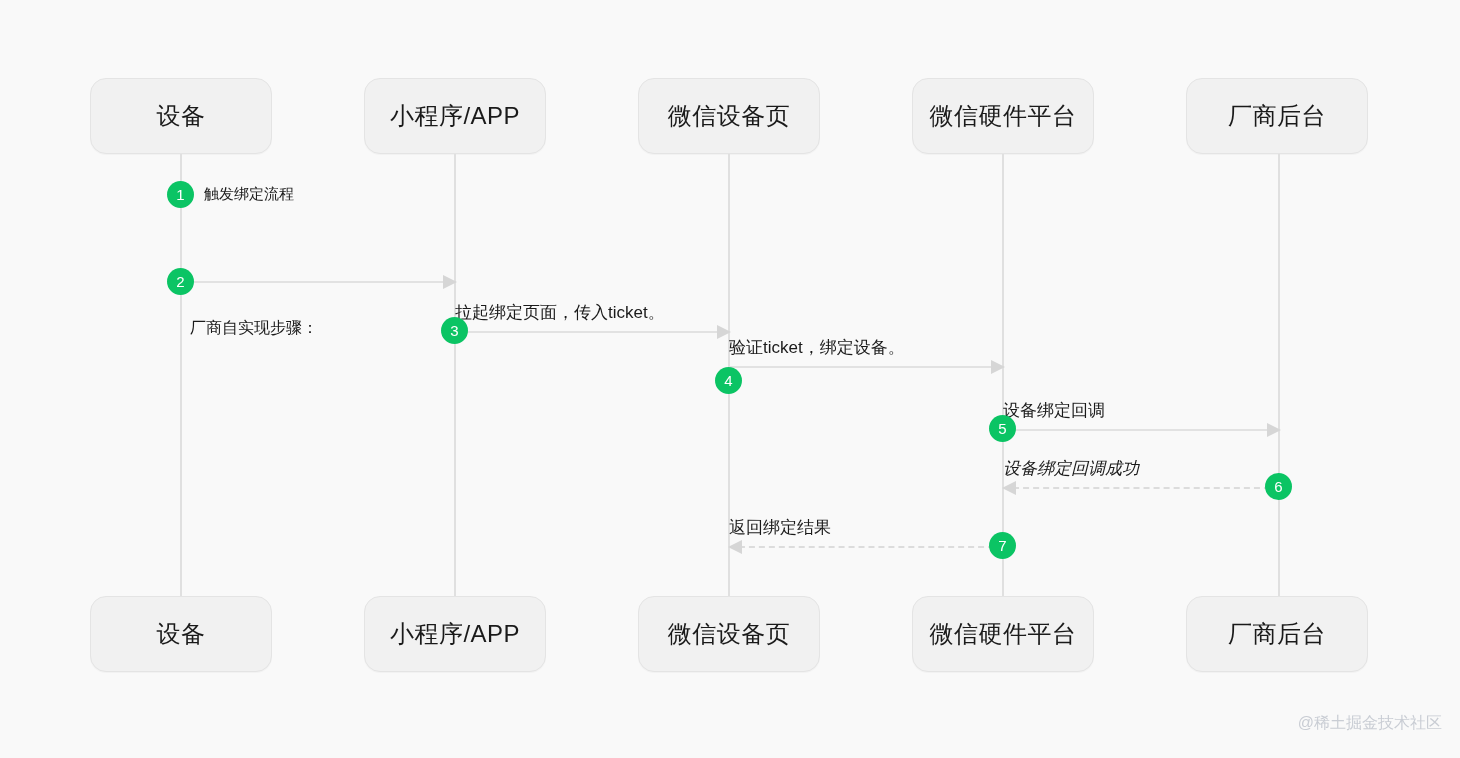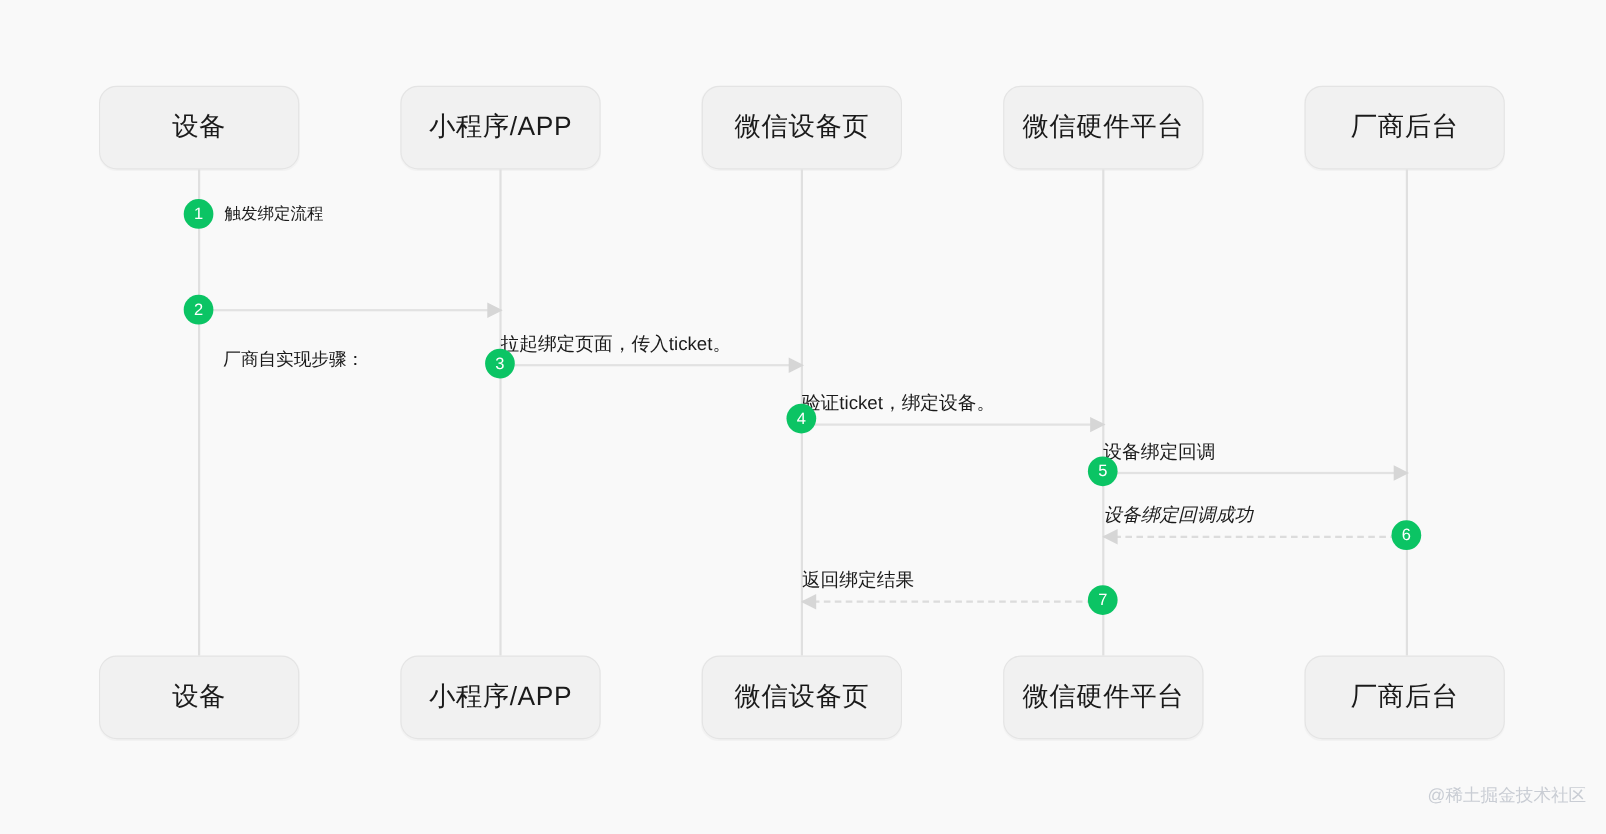--- a/index.html
+++ b/index.html
@@ -160,34 +160,34 @@
 
   <div class="msg solid to-right" style="left:181px; top:281px; width:275px;">
     <div class="line"></div>
     <div class="head"></div>
     <div class="label"></div>
   </div>
   <div class="step" style="left:167px; top:268px;">
     <span>2</span>
   </div>
 
-  <div class="note" style="left:203px; top:300px; width:250px;">
+  <div class="note" style="left:190px; top:300px; width:250px;">
     <div class="note-title">厂商自实现步骤：</div>
   </div>
 
   <div class="msg solid to-right" style="left:455px; top:331px; width:275px;">
     <div class="line"></div>
     <div class="head"></div>
     <div class="label">拉起绑定页面，传入ticket。</div>
   </div>
   <div class="step" style="left:441px; top:317px;">
     <span>3</span>
   </div>
 
-  <div class="msg solid to-right" style="left:729px; top:385px; width:275px;">
+  <div class="msg solid to-right" style="left:729px; top:366px; width:275px;">
     <div class="line"></div>
     <div class="head"></div>
     <div class="label">验证ticket，绑定设备。</div>
   </div>
   <div class="step" style="left:715px; top:367px;">
     <span>4</span>
   </div>
 
   <div class="msg solid to-right" style="left:1003px; top:429px; width:277px;">
     <div class="line"></div>

